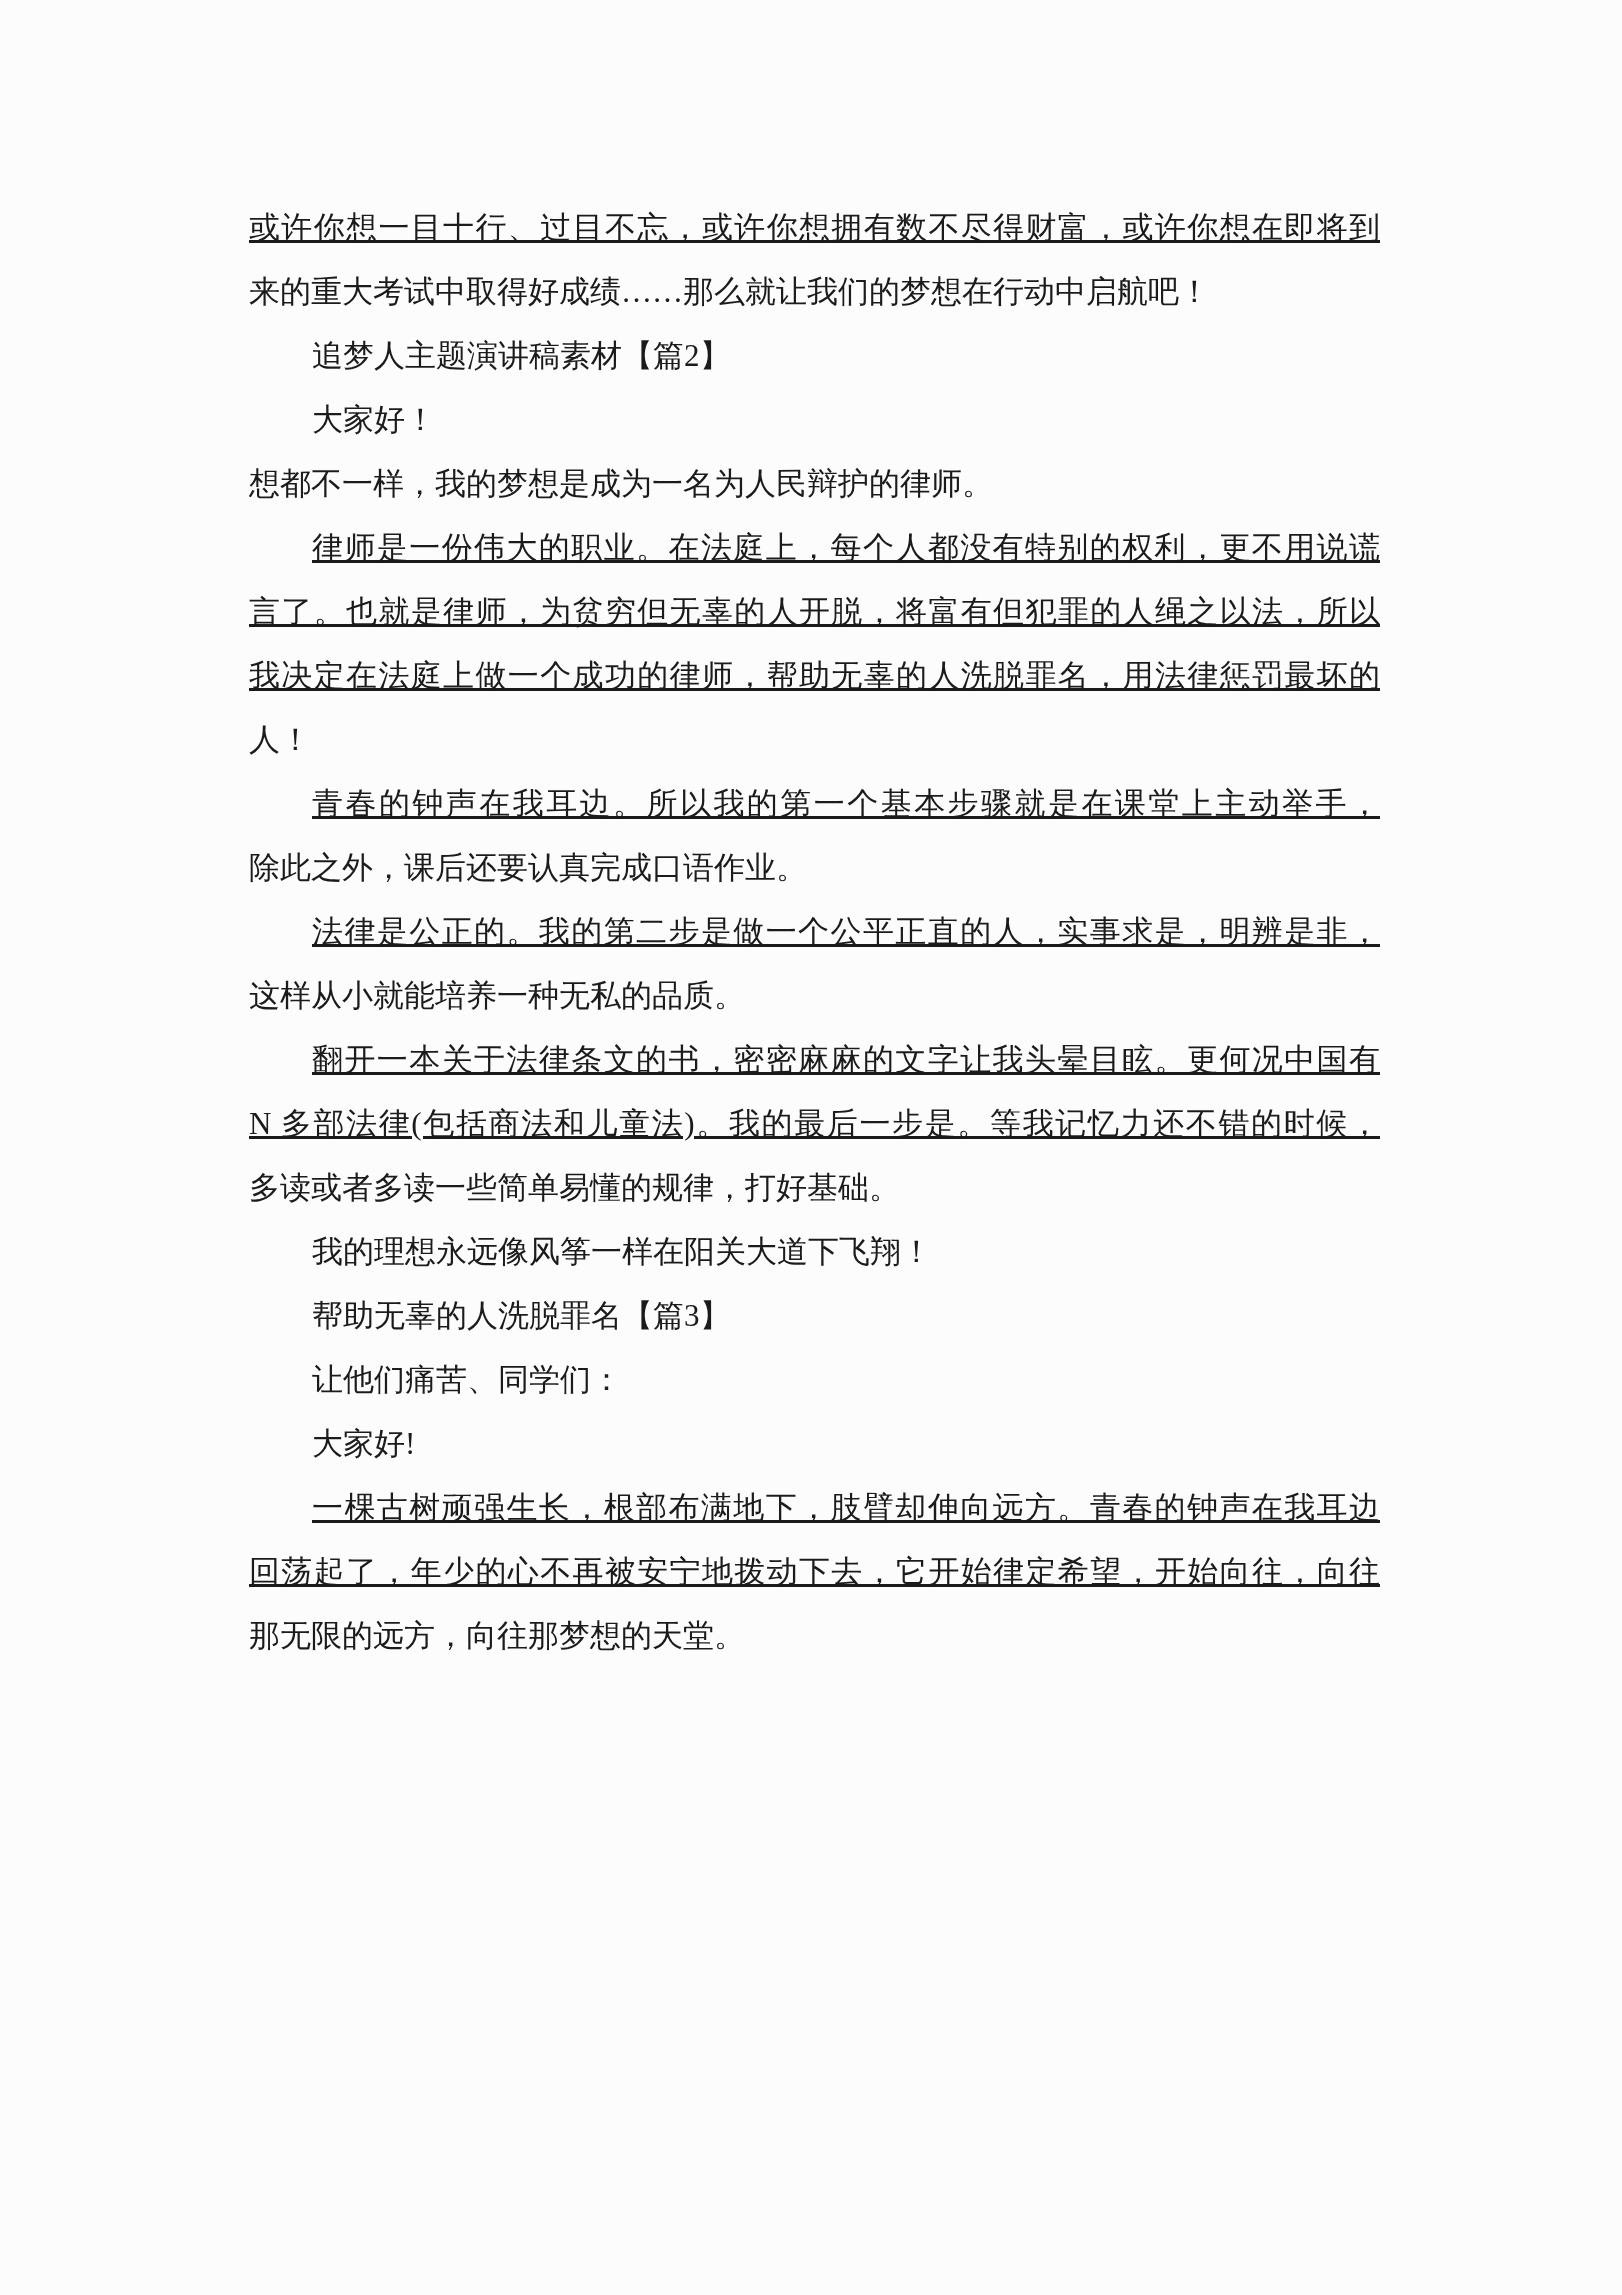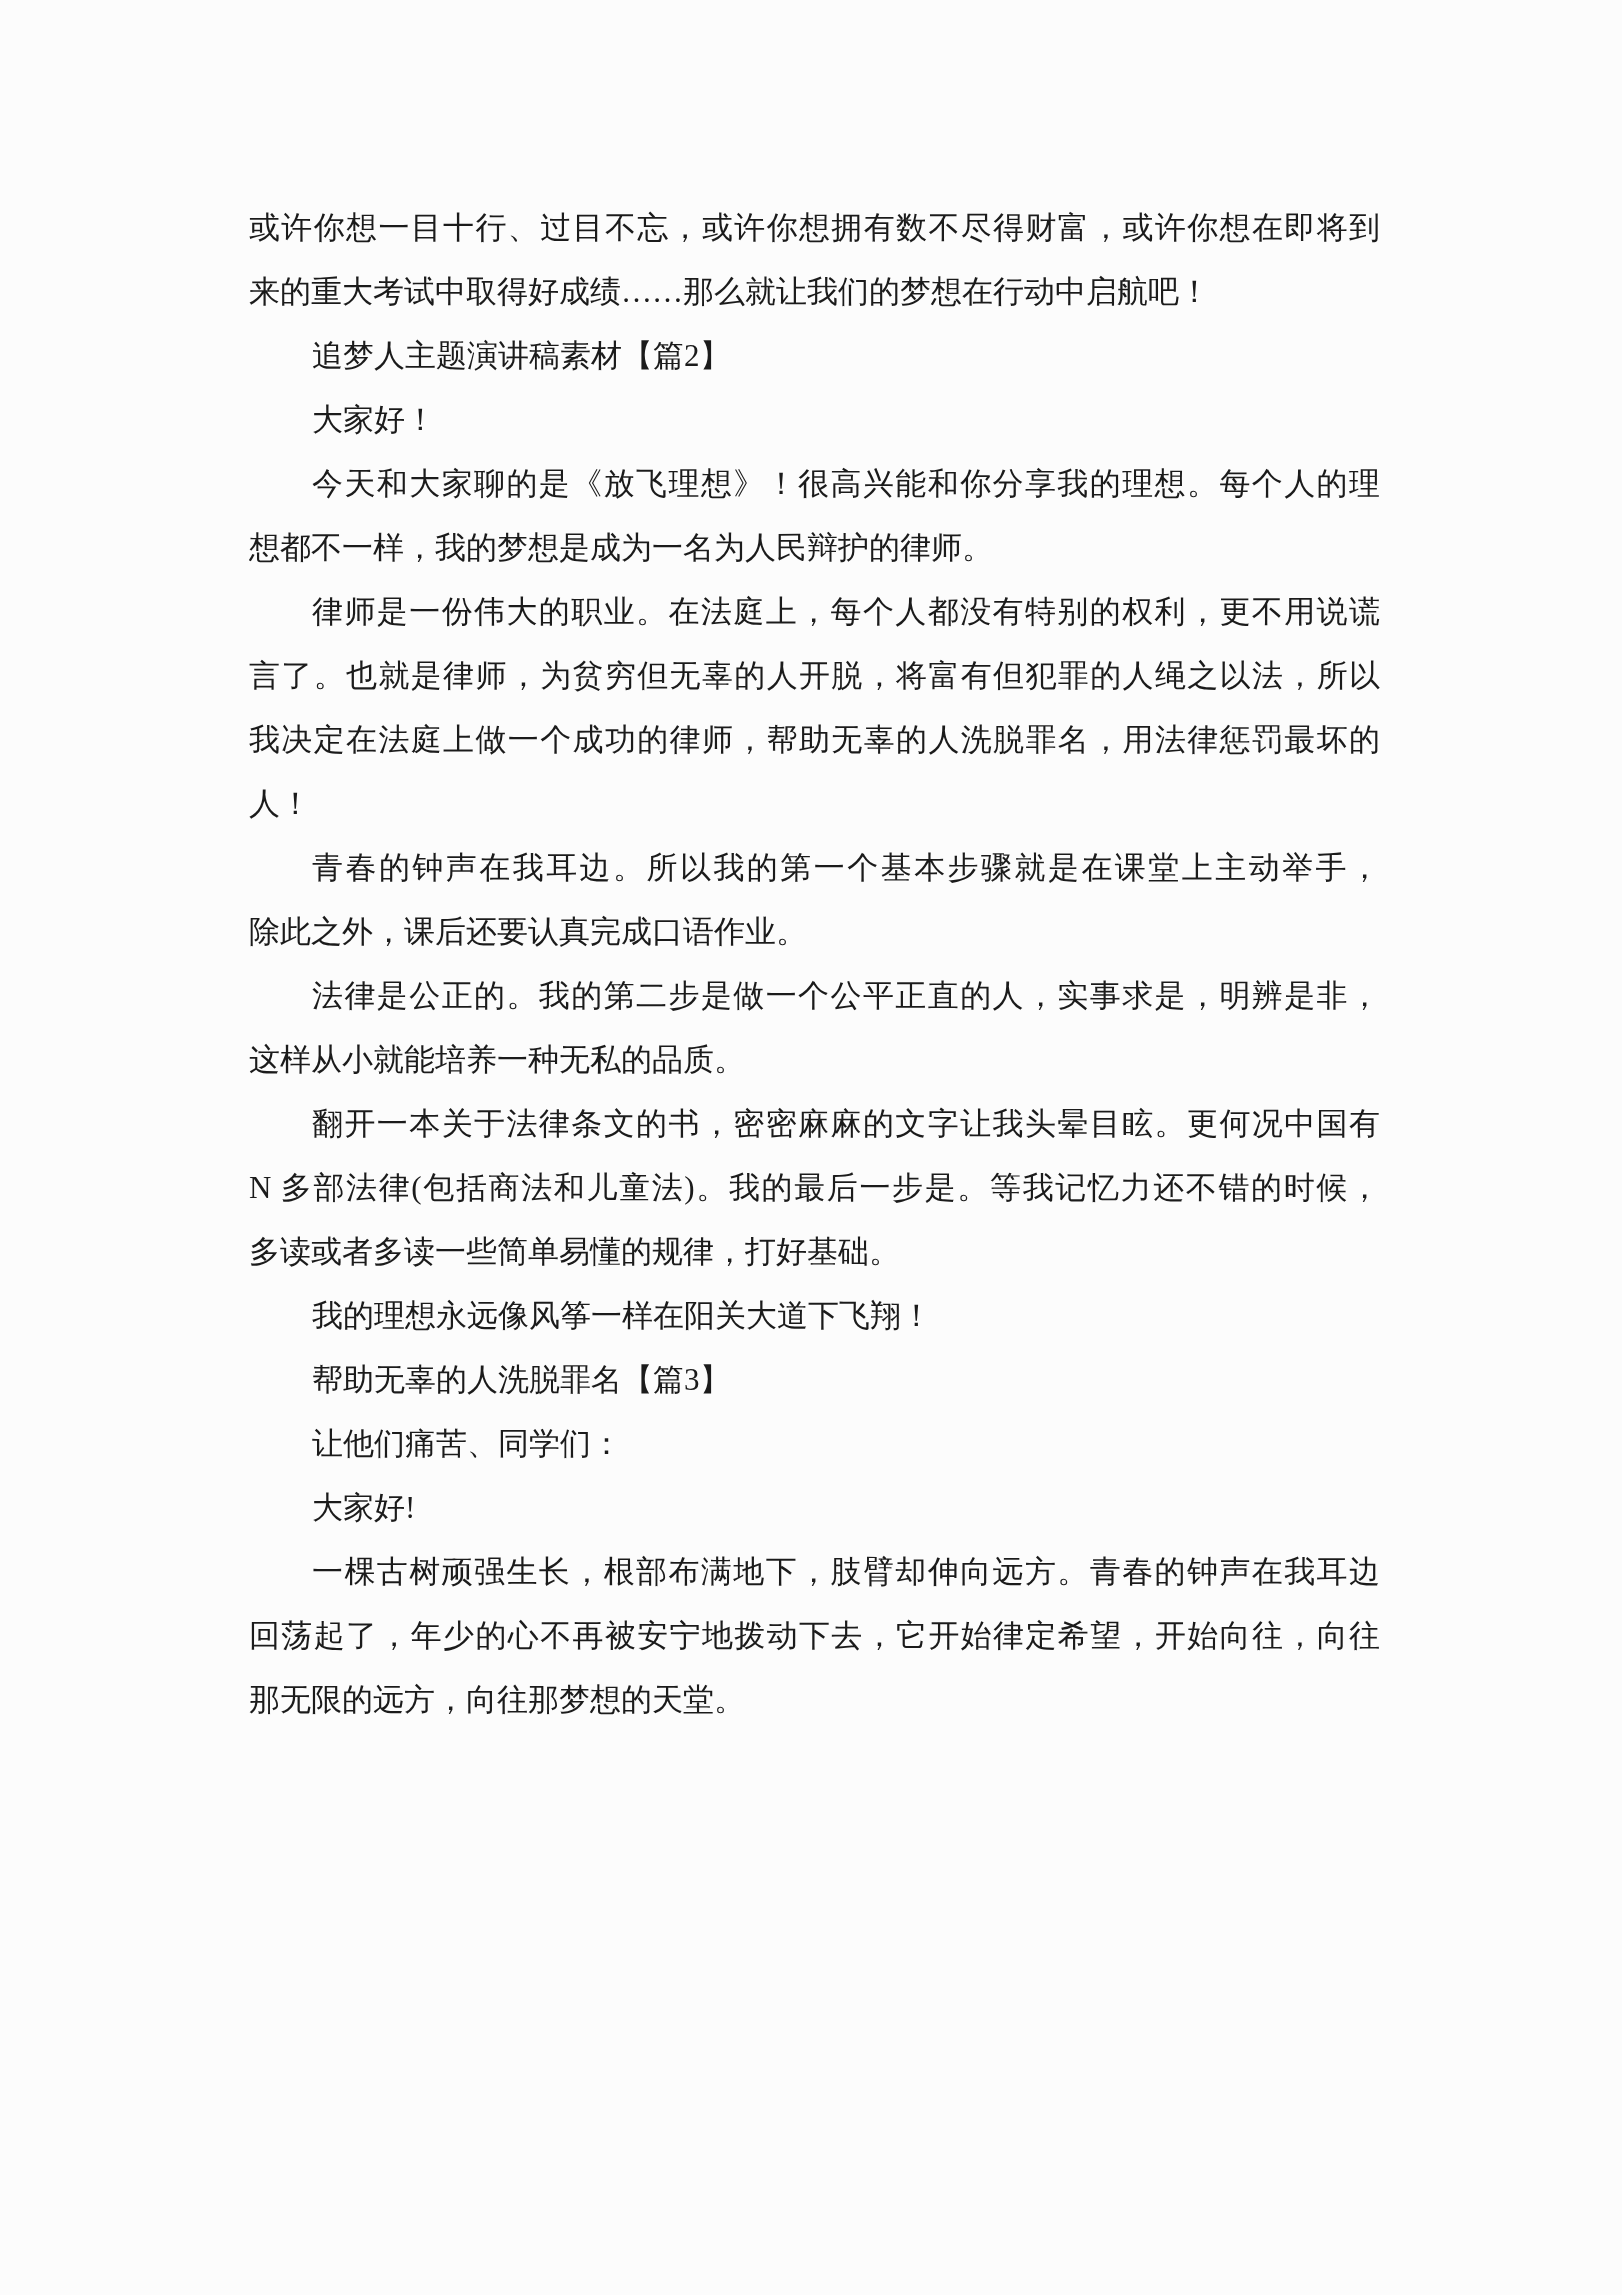--- a/index.html
+++ b/index.html
@@ -32,20 +32,21 @@
     color: #1b1b1b;
     white-space: normal;
     overflow: hidden;
     text-align: center;
     text-align-last: left;
   }
   .line.fill {
     text-align: justify;
     text-align-last: justify;
     text-justify: inter-character;
+    text-decoration: underline;
   }
   .line.indent {
     text-indent: 63px;
   }
 </style>
 </head>
 <body>
 
 <div class="page">
   <div class="content">
@@ -53,21 +54,20 @@
         <div class="line fill">或许你想一目十行、过目不忘，或许你想拥有数不尽得财富，或许你想在即将到</div>
         <div class="line">来的重大考试中取得好成绩……那么就让我们的梦想在行动中启航吧！</div>
       </div>
       <div class="paragraph">
         <div class="line indent">追梦人主题演讲稿素材【篇2】</div>
       </div>
       <div class="paragraph">
         <div class="line indent">大家好！</div>
       </div>
       <div class="paragraph">
-        <div class="line fill indent">今天和大家聊的是《放飞理想》！很高兴能和你分享我的理想。每个人的理</div>
         <div class="line">想都不一样，我的梦想是成为一名为人民辩护的律师。</div>
       </div>
       <div class="paragraph">
         <div class="line fill indent">律师是一份伟大的职业。在法庭上，每个人都没有特别的权利，更不用说谎</div>
         <div class="line fill">言了。也就是律师，为贫穷但无辜的人开脱，将富有但犯罪的人绳之以法，所以</div>
         <div class="line fill">我决定在法庭上做一个成功的律师，帮助无辜的人洗脱罪名，用法律惩罚最坏的</div>
         <div class="line">人！</div>
       </div>
       <div class="paragraph">
         <div class="line fill indent">青春的钟声在我耳边。所以我的第一个基本步骤就是在课堂上主动举手，</div>

